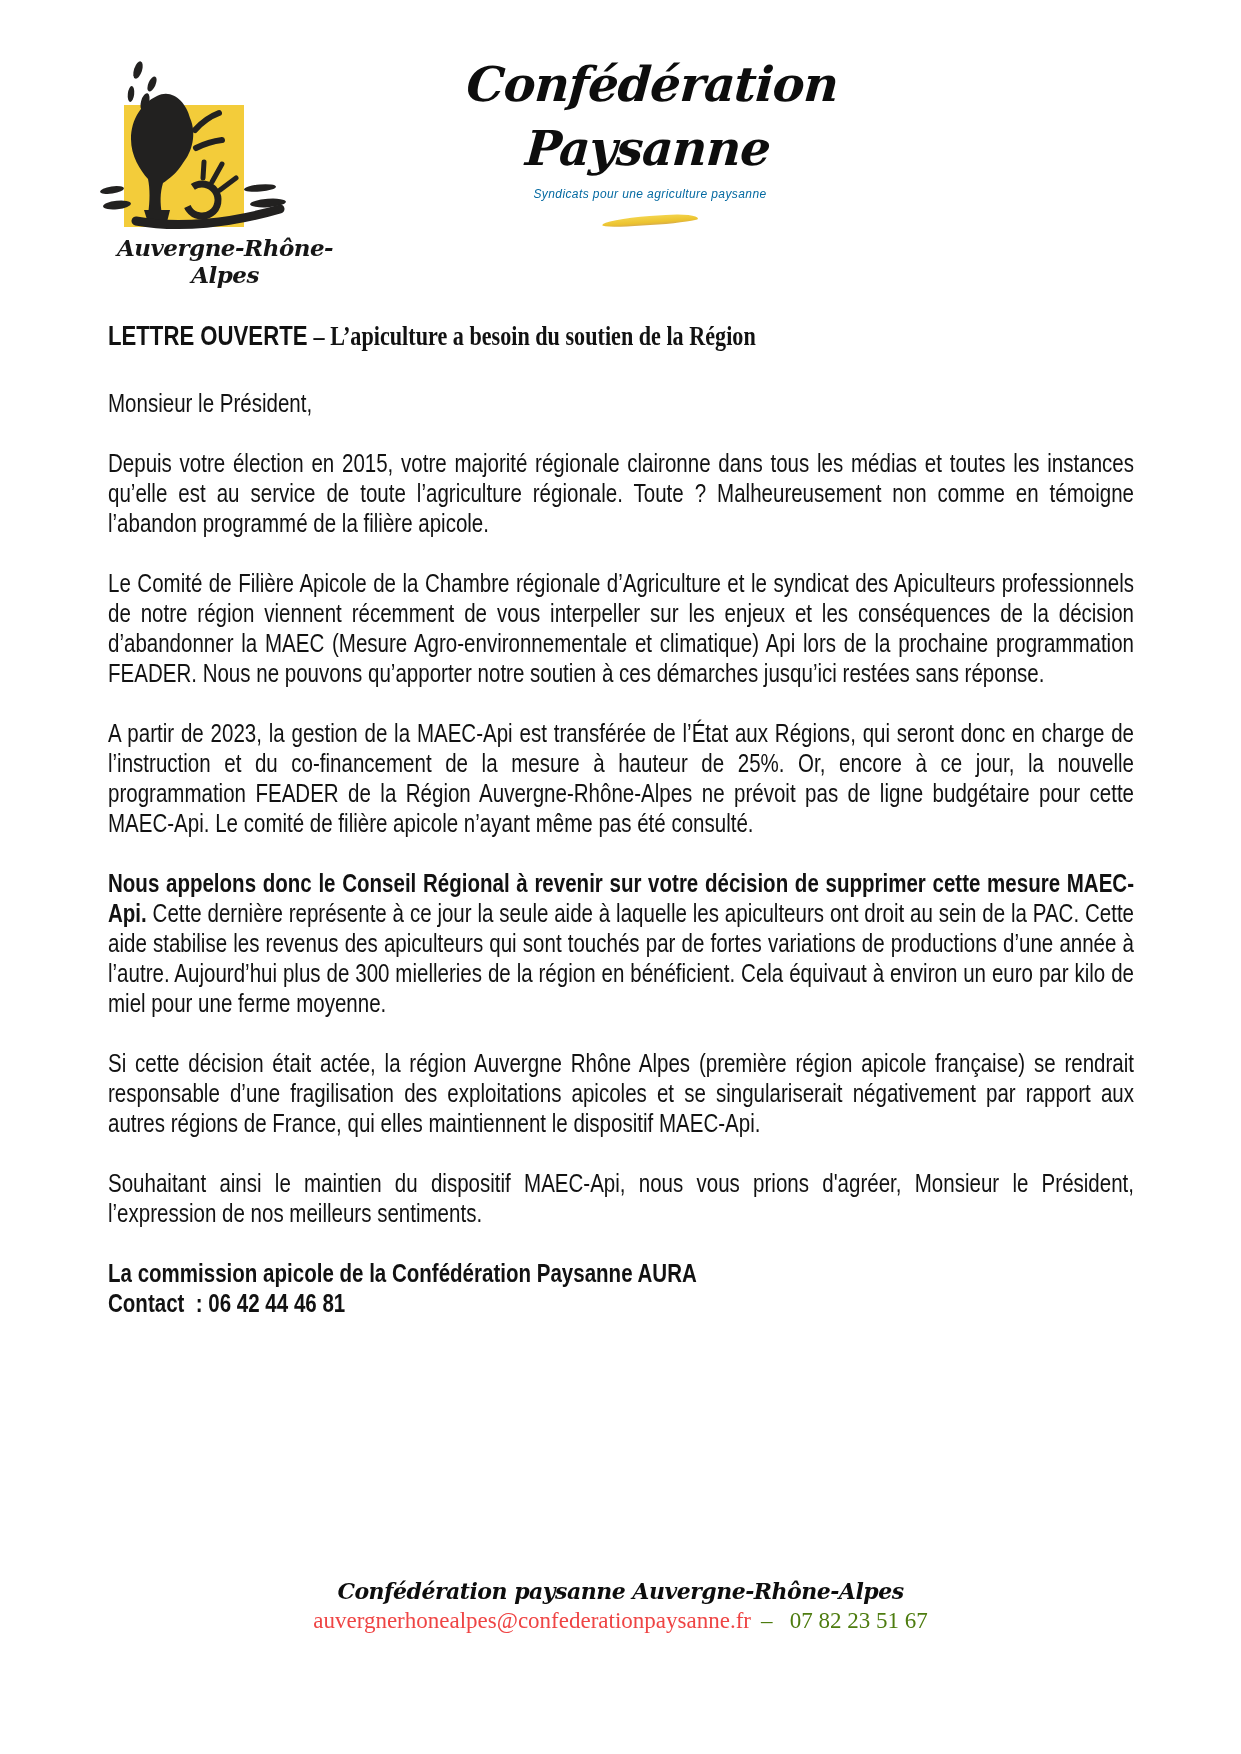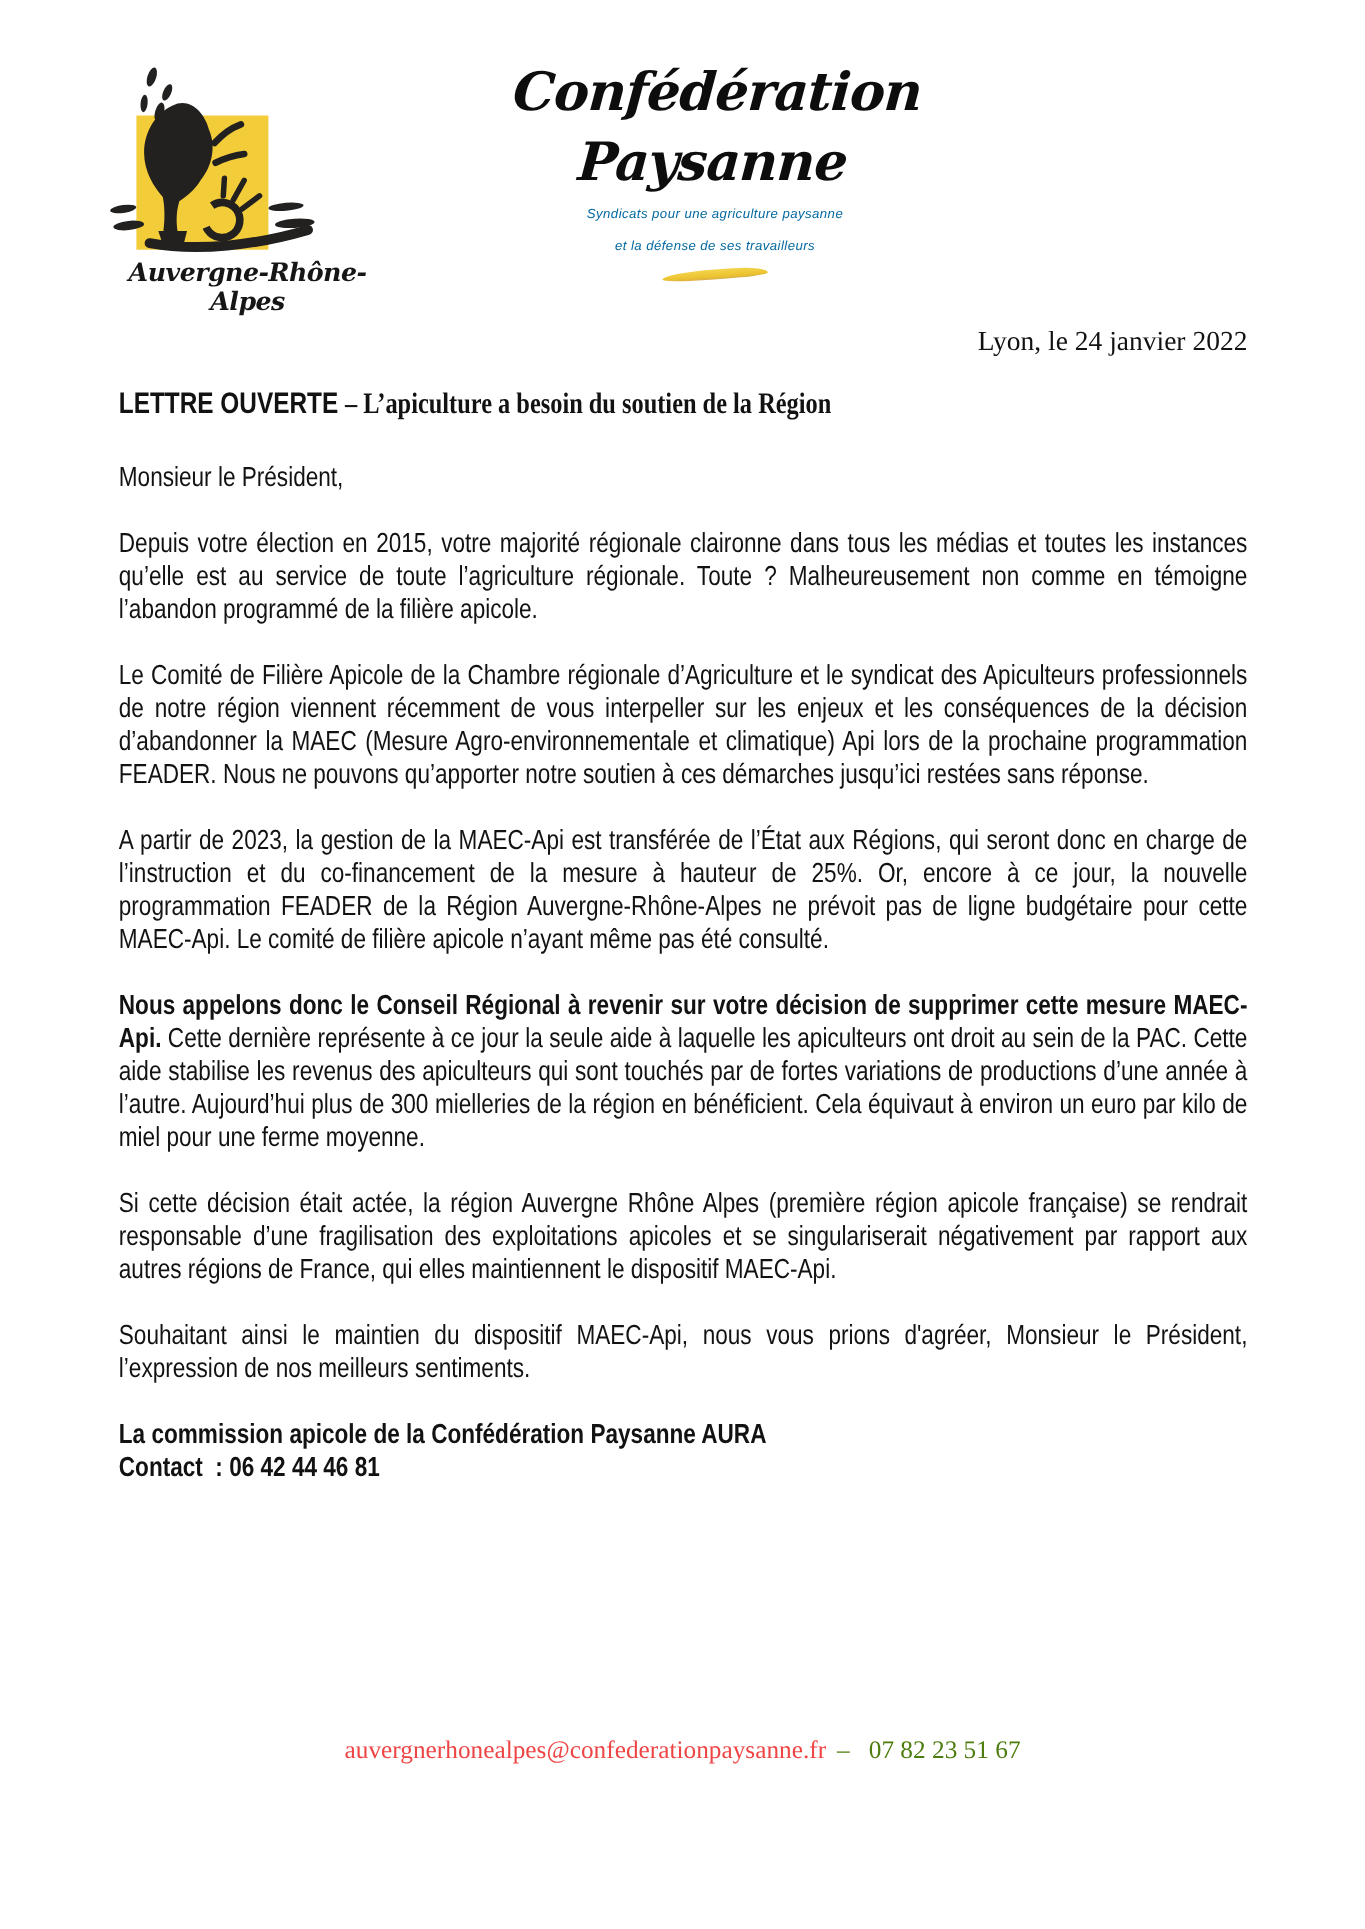--- a/index.html
+++ b/index.html
@@ -107,26 +107,24 @@
       </g>
 
       <path d="M36,161 C80,169 132,163 180,149" fill="none" stroke="#222120" stroke-width="9" stroke-linecap="round"></path>
     </svg>
     <div class="region-script">Auvergne-Rhône-Alpes</div>
   </div>
 
   <div class="org-block">
     <div class="org-name">Confédération Paysanne</div>
     <div class="tagline">Syndicats pour une agriculture paysanne</div>
-    <div class="tagline">et la défense de ses travailleurs</div>
     <div class="swoosh"></div>
   </div>
 
   <div class="content">
-    <div class="date-line">Lyon, le 24 janvier 2022</div>
 
     <div class="title-scale">
       <span class="title-prefix">LETTRE OUVERTE </span><span class="title-main">– L’apiculture a besoin du soutien de la Région</span>
     </div>
 
     <div class="body-scale">
       <p class="salutation">Monsieur le Président,</p>
       <div>
           <p><b></b><span>Depuis votre élection en 2015, votre majorité régionale claironne dans tous les médias et toutes les instances qu’elle est au service de toute l’agriculture régionale. Toute  ? Malheureusement non comme en témoigne l’abandon programmé de la filière apicole.</span></p>
           <p><b></b><span>Le Comité de Filière Apicole de la Chambre régionale d’Agriculture et le syndicat des Apiculteurs professionnels de notre région viennent récemment de vous interpeller sur les enjeux et les conséquences de la décision d’abandonner la MAEC (Mesure Agro-environnementale et climatique) Api lors de la prochaine programmation FEADER. Nous ne pouvons qu’apporter notre soutien à ces démarches jusqu’ici restées sans réponse.</span></p>
@@ -136,18 +134,19 @@
           <p><b></b><span>Souhaitant ainsi le maintien du dispositif MAEC-Api, nous vous prions d'agréer, Monsieur le Président, l’expression de nos meilleurs sentiments.</span></p>
         </div>
       <div class="signature">
         <div>La commission apicole de la Confédération Paysanne AURA</div>
         <div>Contact  : 06 42 44 46 81</div>
       </div>
     </div>
   </div>
 
   <div class="footer">
+    <div class="footer-org">Confédération paysanne Auvergne-Rhône-Alpes</div>
     <div class="footer-contact">
       <a>auvergnerhonealpes@confederationpaysanne.fr</a><span class="footer-sep">–   07 82 23 51 67</span>
     </div>
   </div>
 
 </div>
 
 </body></html>

